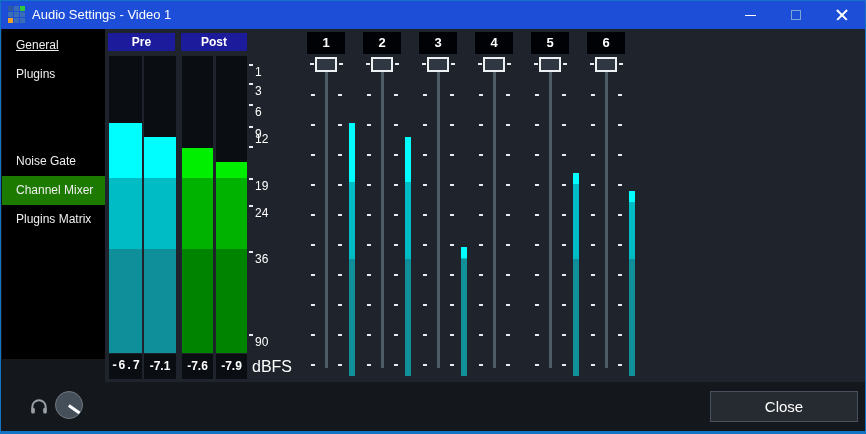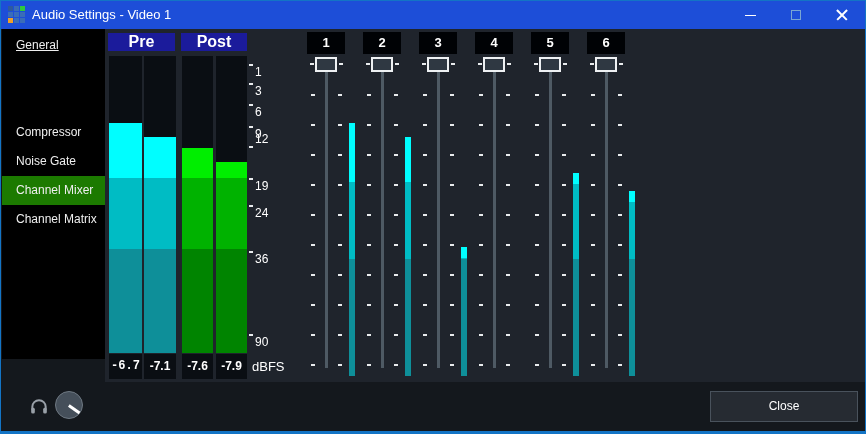--- a/index.html
+++ b/index.html
@@ -24,45 +24,45 @@
   .close-glyph::before,.close-glyph::after{
      content:""; position:absolute; left:-1px; top:5px; width:14px; height:1.6px; background:#ffffff; }
   .close-glyph::before{ transform:rotate(45deg);} .close-glyph::after{ transform:rotate(-45deg);}
   
   #sidebar { position:absolute; left:1px; top:28px; width:103px; height:330px; background:#000000; }
   .side-item { position:absolute; left:0; width:103px; height:29px; line-height:29px;
                padding-left:14px; color:#efefef; font-size:12px; cursor:default; white-space:nowrap; }
   
   #panel { position:absolute; left:104px; top:28px; width:761px; height:353px; background:#1f242c; }
   .grp-header { position:absolute; top:4px; height:18px; background:#1b1b9b; color:#ffffff;
-                font-size:16px; font-weight:bold; text-align:center; line-height:18px; }
+                font-size:12px; font-weight:bold; text-align:center; line-height:18px; }
   .meter-col { position:absolute; top:27px; height:297px; background:#0a0e13; }
   .meter-seg { position:absolute; }
   .val-box { position:absolute; top:325px; height:25px; background:#0a0e13; color:#ffffff;
              font-size:12px; font-weight:bold; text-align:center; line-height:25px; }
   #dbfs-label { position:absolute; left:147px; top:325px; height:25px; line-height:25px;
-                color:#ffffff; font-size:13px; }
+                color:#ffffff; font-size:16px; }
   .scale-dash { position:absolute; width:4px; height:2px; background:#e8ebed; }
   .scale-label { position:absolute; color:#ffffff; font-size:12px; line-height:12px; }
   .ch-header { position:absolute; top:3px; width:38px; height:22px; background:#000205; color:#ffffff;
                font-size:13px; font-weight:bold; text-align:center; line-height:22px; }
   .ch-track { position:absolute; width:3px; background:#4e5a64; }
   .ch-handle { position:absolute; top:28px; width:22px; height:15px; background:#2f3842;
                border:2px solid #eef1f3; cursor:pointer; }
   .tick-dash { position:absolute; width:4px; height:2px; background:#e8ebed; }
   .ch-meter-seg { position:absolute; width:6px; }
   
   #footer { position:absolute; left:1px; top:381px; width:864px; height:49px; background:#14181d; }
   #headphones-icon { position:absolute; left:27px; top:14px; width:20px; height:20px; }
   #monitor-knob { position:absolute; left:53px; top:9px; width:28px; height:28px; border-radius:50%;
                   background:#454f5a; border:1px solid #6e7882; cursor:pointer; }
   #knob-needle { position:absolute; left:13px; top:12px; width:13px; height:2.5px; background:#ffffff;
                  transform-origin:0 50%; transform:rotate(35deg); }
   #close-button { position:absolute; left:708px; top:9px; width:148px; height:31px; background:#262b32;
-                  border:1px solid #49525c; color:#ffffff; font-size:12px; text-align:center;
+                  border:1px solid #49525c; color:#ffffff; font-size:15px; text-align:center;
                   line-height:29px; cursor:pointer; }
   #bottom-border { position:absolute; left:0; top:430px; width:866px; height:4px; background:#1374c5; }
 </style>
 </head>
 <body>
 
 <div id="window">
 
   <div id="titlebar">
     <div id="app-icon">
@@ -85,24 +85,24 @@
         <div class="max-glyph"></div>
       </div>
       <div class="cap-btn">
         <div class="close-glyph"></div>
       </div>
     </div>
   </div>
 
   <div id="sidebar">
       <div class="side-item" style="top: 2px; background: transparent; text-decoration: underline;">General</div>
-      <div class="side-item" style="top: 89px; background: transparent;">Compressor</div>
+      <div class="side-item" style="top: 31px; background: transparent;">Plugins</div>
       <div class="side-item" style="top: 118px; background: transparent;">Noise Gate</div>
       <div class="side-item" style="top: 147px; background: rgb(28, 122, 0);">Channel Mixer</div>
-      <div class="side-item" style="top: 176px; background: transparent;">Channel Matrix</div>
+      <div class="side-item" style="top: 176px; background: transparent;">Plugins Matrix</div>
     </div>
 
   <div id="panel">
     <div id="headers-layer">
         <div class="grp-header" style="left: 3px; width: 67px;">Pre</div>
         <div class="grp-header" style="left: 76px; width: 66px;">Post</div>
       </div>
     <div id="meters-layer">
         <div class="meter-col" style="left: 4px; width: 33px;">
           <div class="meter-seg" style="left: 0px; width: 100%; top: 67px; height: 55px; background: rgb(0, 254, 255);"></div>

